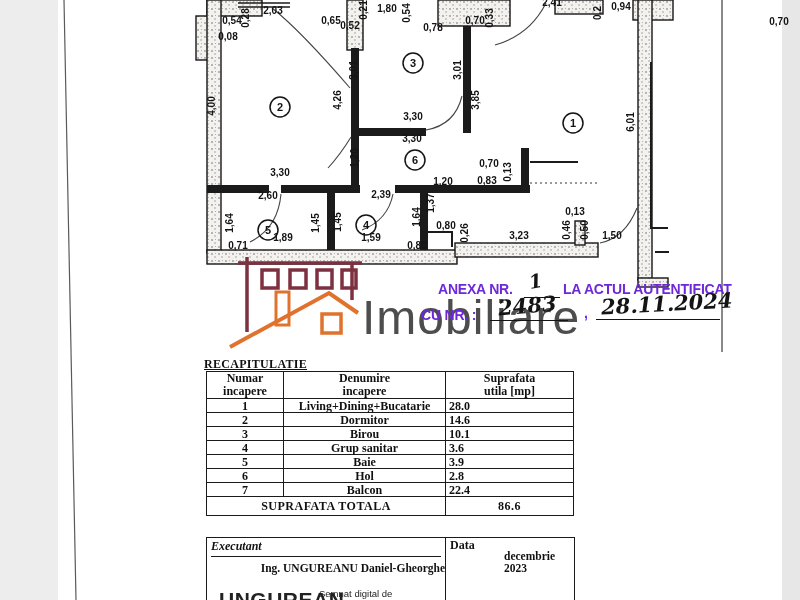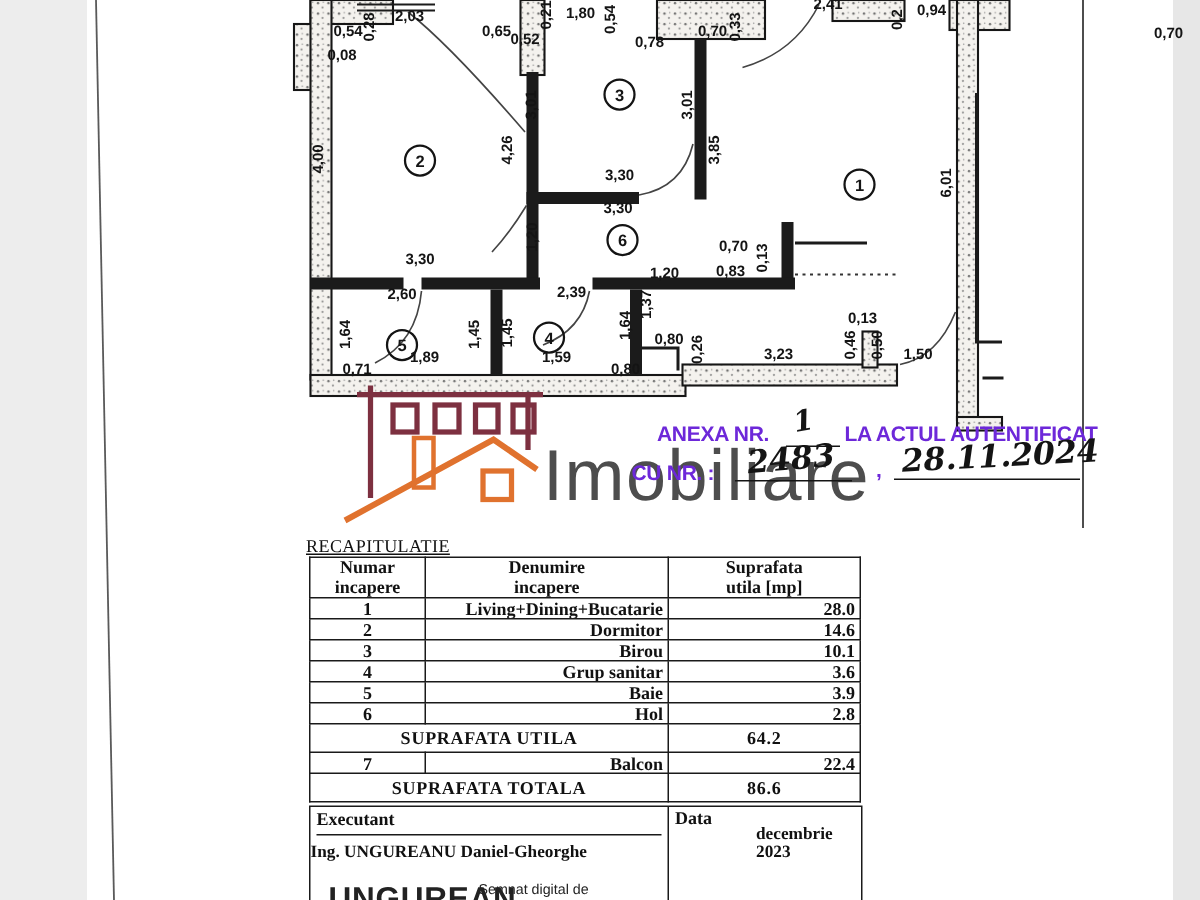--- a/index.html
+++ b/index.html
@@ -15,41 +15,41 @@
            letter-spacing:1px;line-height:1;}
   #wm-line1{left:368px;top:250px;font-size:54px;}
   #wm-line2{left:362px;top:294px;font-size:48px;text-align:center;}
   
   .anexa{position:absolute;font-weight:bold;font-size:14px;color:#6d28d9;letter-spacing:-0.2px;}
   .hand{position:absolute;font-family:"DejaVu Serif",serif;font-style:italic;font-weight:bold;
         color:#141414;}
   .uline{position:absolute;border-top:1.6px solid #141414;height:0;}
   
   #recap-title{position:absolute;left:204px;top:357px;font-family:"Liberation Serif",serif;
-      font-weight:normal;font-size:12px;text-decoration:underline;letter-spacing:0.3px;}
+      font-weight:bold;font-size:12px;text-decoration:underline;letter-spacing:0.3px;}
   #recap-table{position:absolute;left:206px;top:371px;border-collapse:collapse;
       font-family:"Liberation Serif",serif;font-weight:bold;font-size:12px;color:#111;
       table-layout:fixed;border-radius:10px;}
   #recap-table td,#recap-table th{border:1.5px solid #1a1a1a;padding:0 3px;overflow:hidden;}
   #recap-table th{font-weight:bold;line-height:1.05;height:26px;}
   .cell-nr{text-align:center;}
-  .cell-name{text-align:right;}
-  .cell-area{text-align:right;}
+  .cell-name{text-align:center;}
+  .cell-area{text-align:left;}
   .row-room td{height:13px;line-height:1;}
   .row-total td{height:18px;text-align:center;letter-spacing:0.5px;}
   
   #footer-box{position:absolute;left:206px;top:537px;width:367px;height:75px;
       border:1.6px solid #1a1a1a;font-family:"Liberation Serif",serif;color:#111;}
   #footer-left{position:absolute;left:0;top:0;width:238px;height:100%;border-right:1.5px solid #1a1a1a;}
   #footer-right{position:absolute;left:239px;top:0;right:0;height:100%;}
   #executant-label{position:absolute;left:4px;top:1px;font-weight:bold;font-size:12px;
-      width:230px;border-bottom:1.4px solid #1a1a1a;padding-bottom:2px;}
+      width:230px;border-bottom:1.4px solid #1a1a1a;padding-bottom:2px;font-style:italic;}
   #data-label{position:absolute;left:4px;top:0;font-weight:bold;font-size:12px;}
   #footer-date{position:absolute;left:58px;top:12px;font-weight:bold;font-size:11.5px;}
-  #engineer{position:absolute;left:0;top:24px;width:238px;text-align:left;
+  #engineer{position:absolute;left:0;top:24px;width:238px;text-align:right;
       font-weight:bold;font-size:11.5px;}
   #sig-name{position:absolute;left:12px;top:50px;font-family:"Liberation Sans",sans-serif;
       font-weight:bold;font-size:21px;color:#222;letter-spacing:0.5px;}
   #sig-note{position:absolute;left:112px;top:50px;font-family:"Liberation Sans",sans-serif;
       font-size:9.5px;color:#222;}
 </style>
 </head>
 <body>
 
 <div id="page">
@@ -258,24 +258,20 @@
         <tr class="row-room">
           <td class="cell-nr">5</td>
           <td class="cell-name">Baie</td>
           <td class="cell-area">3.9</td>
         </tr>
         <tr class="row-room">
           <td class="cell-nr">6</td>
           <td class="cell-name">Hol</td>
           <td class="cell-area">2.8</td>
         </tr>
-        <tr class="row-total">
-          <td colspan="2">SUPRAFATA UTILA</td>
-          <td class="cell-area">64.2</td>
-        </tr>
         <tr class="row-room">
           <td class="cell-nr">7</td>
           <td class="cell-name">Balcon</td>
           <td class="cell-area">22.4</td>
         </tr>
         <tr class="row-total">
           <td colspan="2">SUPRAFATA TOTALA</td>
           <td class="cell-area">86.6</td>
         </tr>
       </tbody>

